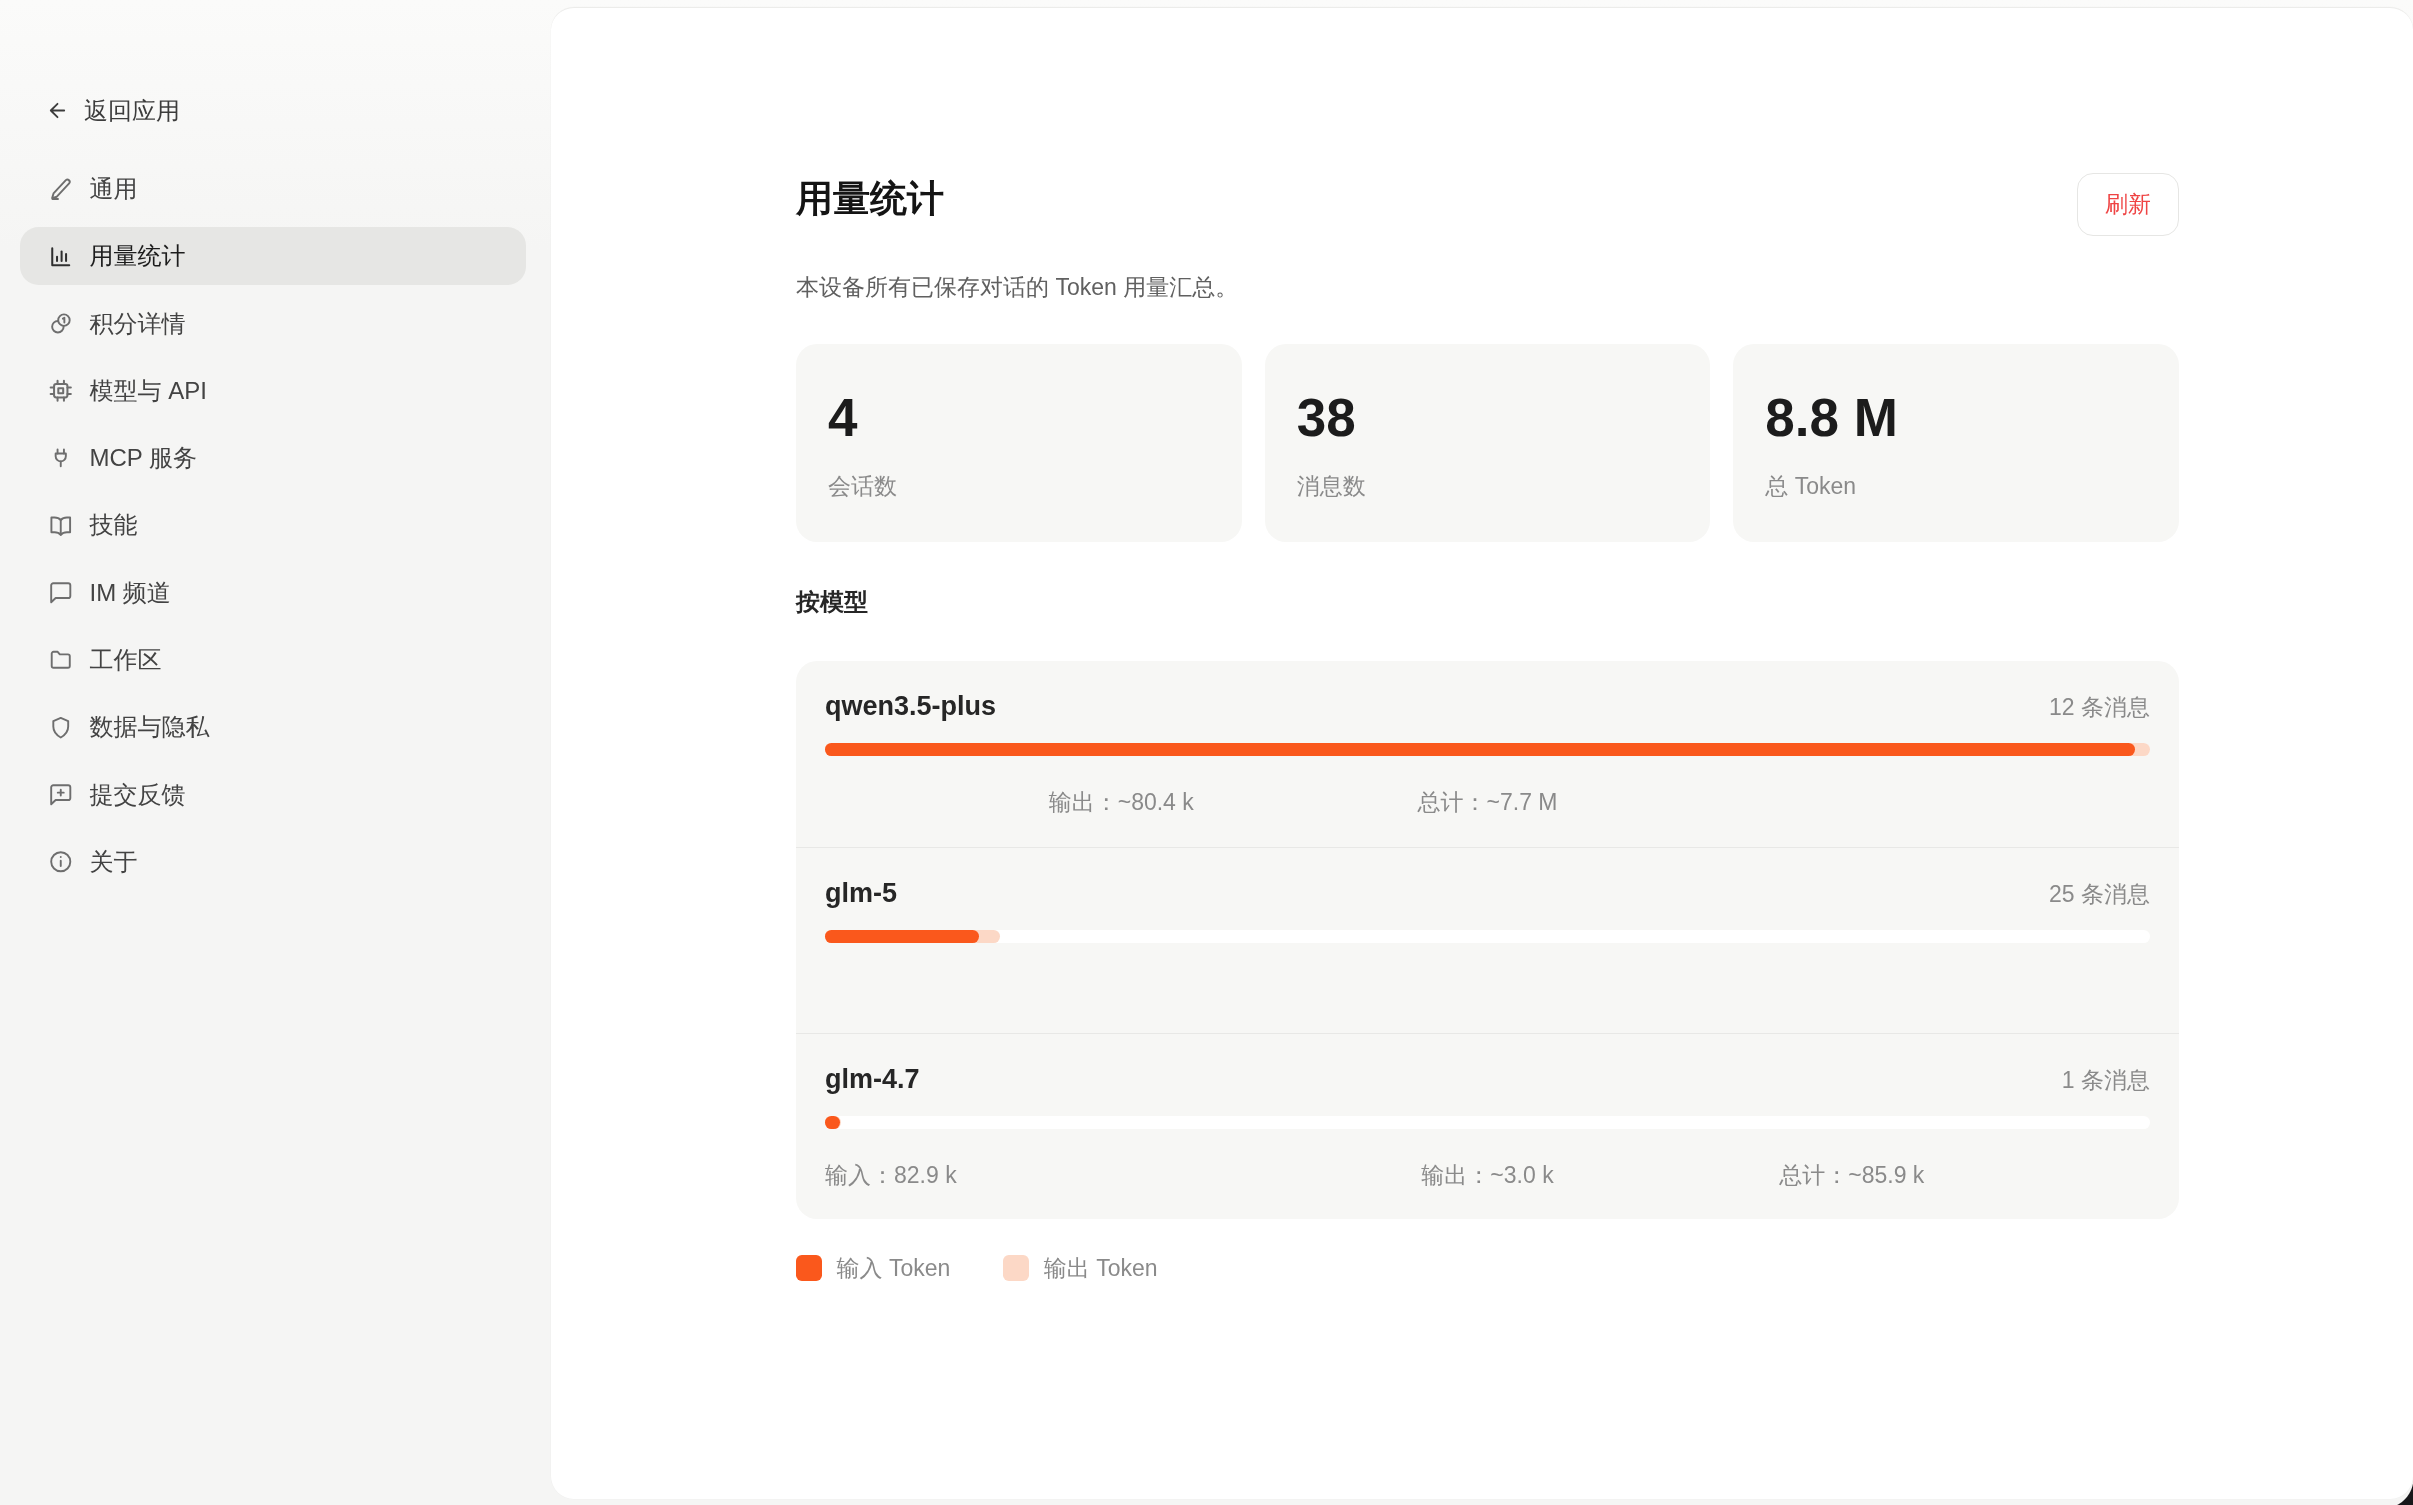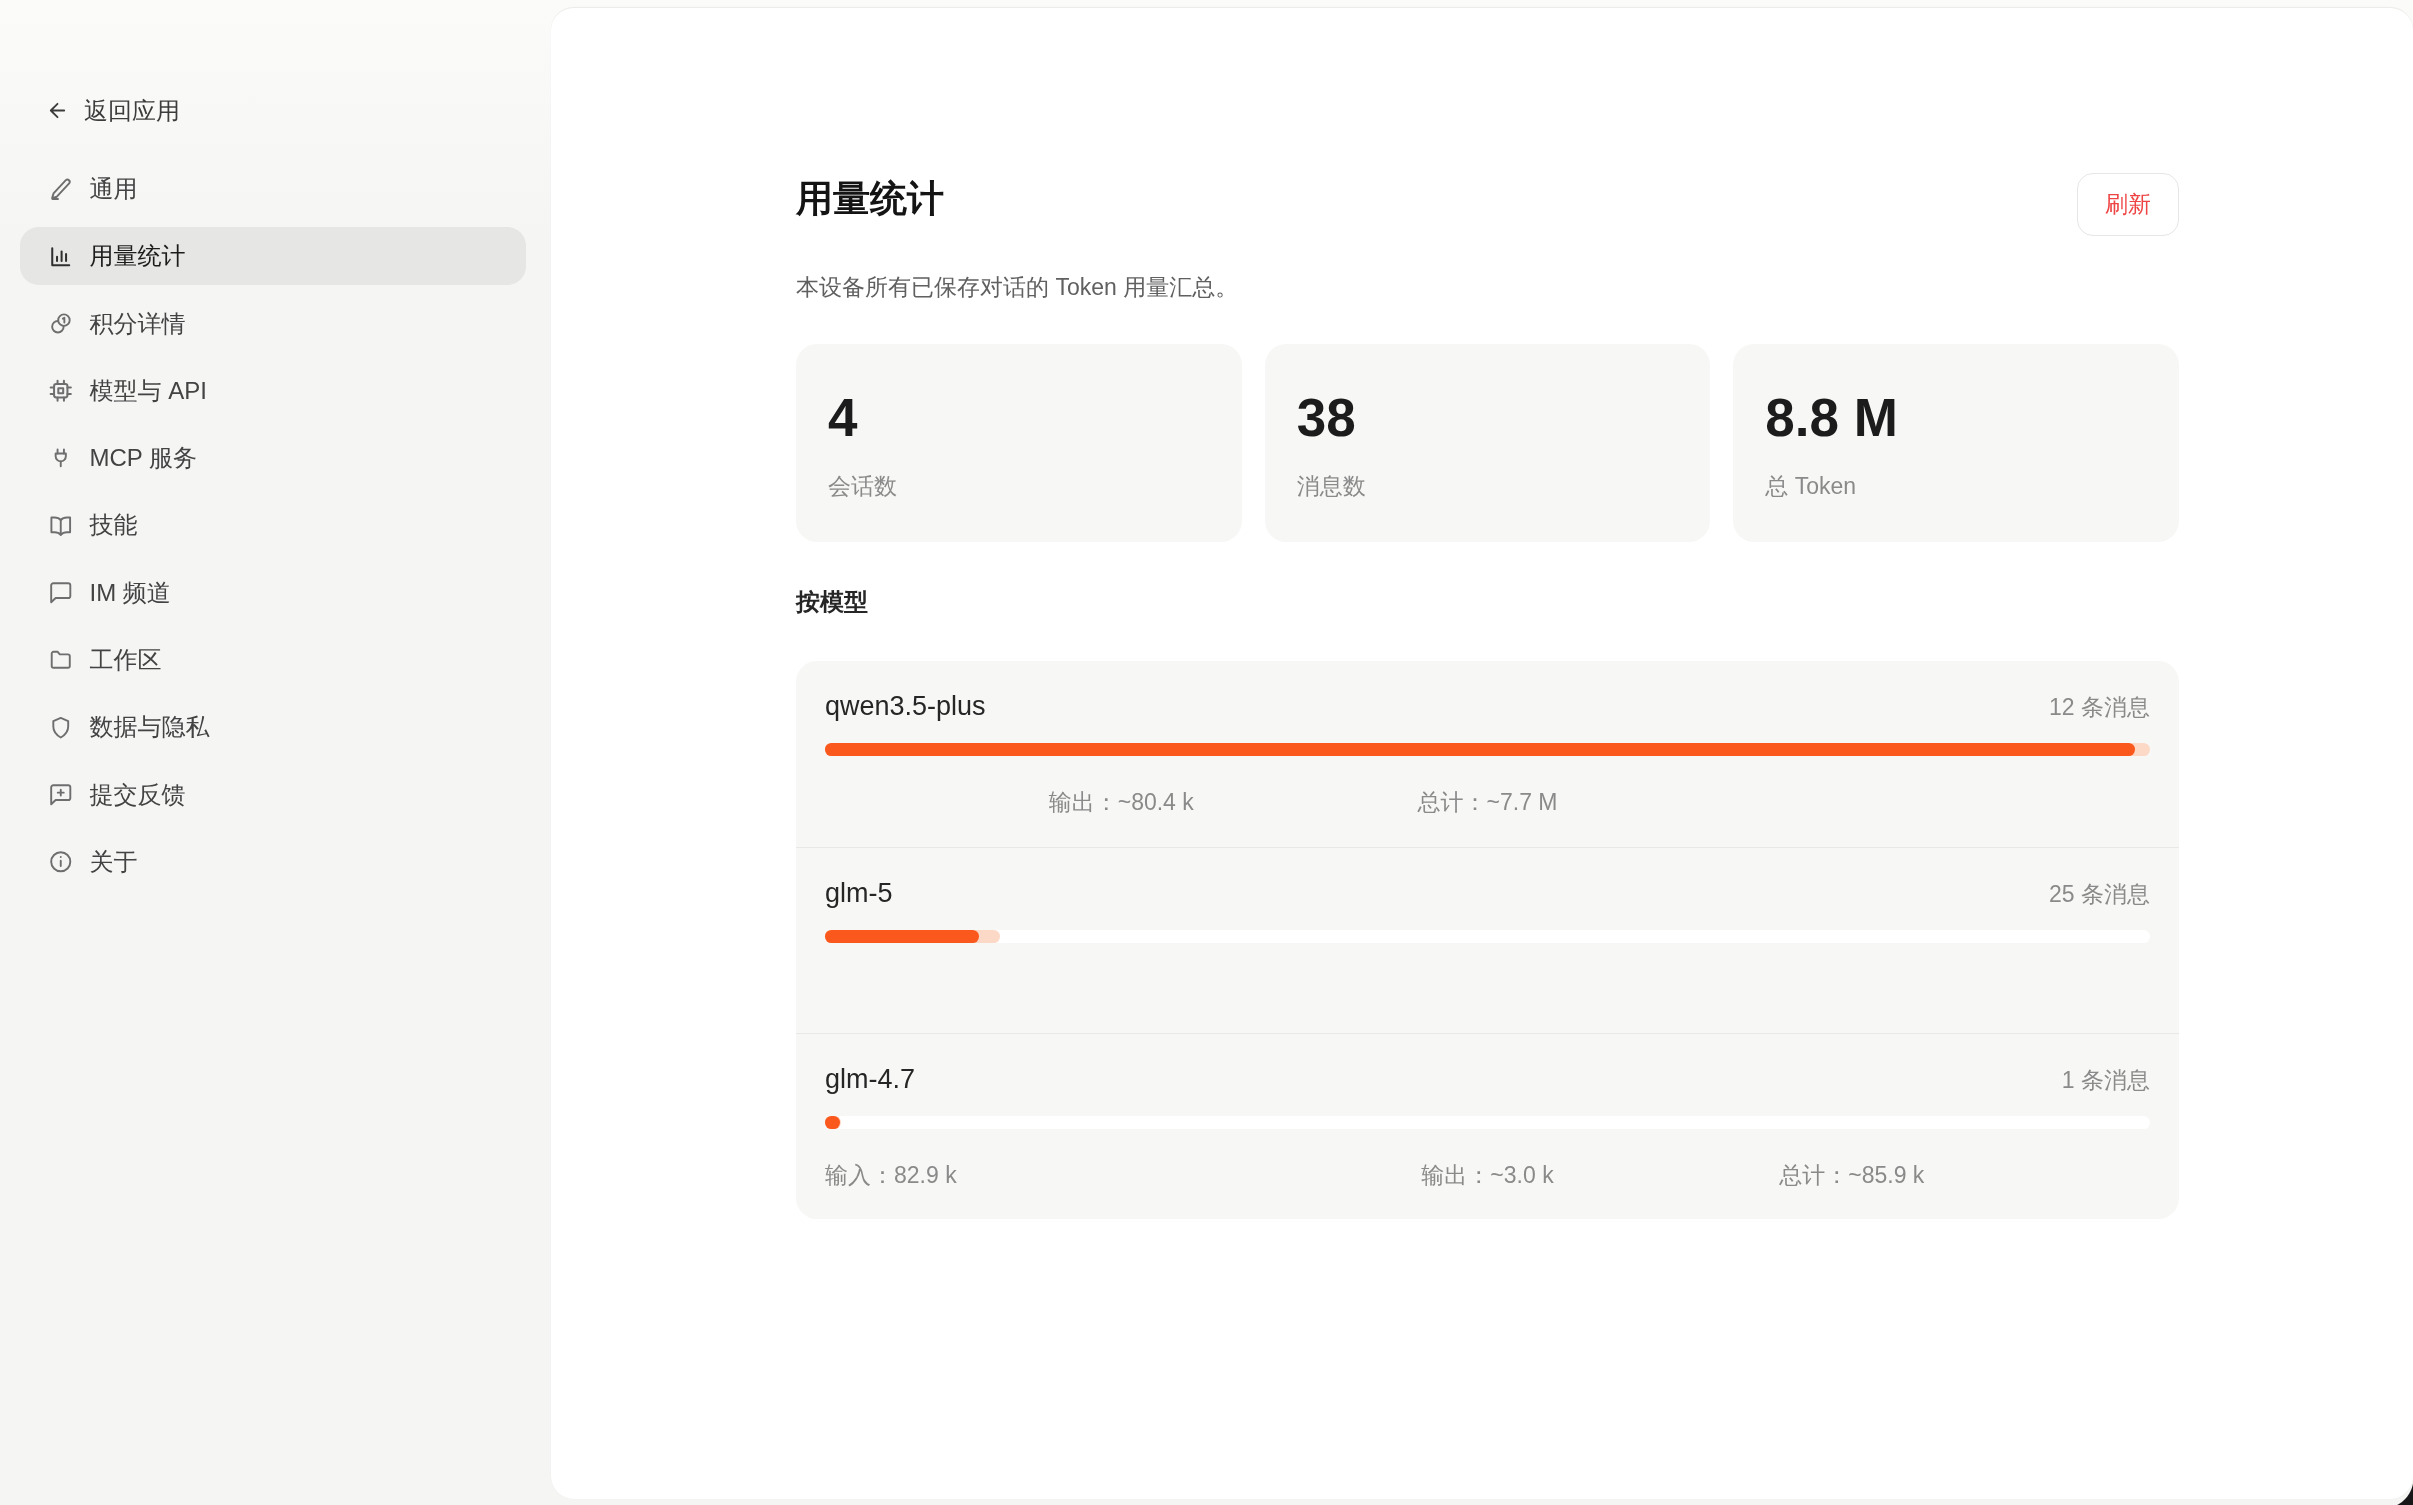--- a/index.html
+++ b/index.html
@@ -59,21 +59,21 @@
   }
   .stat-value { font-size: 53px; font-weight: 700; color: #1c1c1c; line-height: 1.05; }
   .stat-label { margin-top: 25.5px; font-size: 23px; color: #8a8a8a; }
 
   .section-heading { margin-top: 44px; font-size: 24px; font-weight: 700; color: #262626; }
 
   .model-card { margin-top: 43px; background: #f7f7f5; border-radius: 21px; overflow: hidden; }
   .model-row { padding: 29px 29px 0 29px; height: 186px; }
   .model-row + .model-row { border-top: 1.2px solid #e8e8e6; }
   .model-head { display: flex; align-items: baseline; justify-content: space-between; }
-  .model-name { font-size: 27px; font-weight: 400; color: #262626; line-height: 1.25; }
+  .model-name { font-size: 27px; font-weight: 700; color: #262626; line-height: 1.25; }
   .model-msgs { font-size: 23px; color: #8a8a8a; }
   .bar-track {
     position: relative; margin-top: 20px; height: 12.8px;
     background: #ffffff; border-radius: 6.4px;
   }
   .bar-seg { position: absolute; top: 0; bottom: 0; left: 0; border-radius: 6.4px; min-width: 14px; }
   .bar-total { background: var(--output-color); }
   .bar-input { background: var(--input-color); }
   .model-stats {
     display: grid; grid-template-columns: 1fr auto 1fr; margin-top: 32px;
@@ -318,17 +318,27 @@
         </div>
         <div class="model-stats">
           <span><span>输入：</span><span>82.9 k</span></span>
           <span class="center"><span>输出：</span><span>~3.0 k</span></span>
           <span class="right"><span>总计：</span><span>~85.9 k</span></span>
         </div>
       </div>
 
     </div>
 
+    <div class="legend">
+      <div class="legend-item">
+        <span class="swatch in"></span>
+        <span>输入 Token</span>
+      </div>
+      <div class="legend-item">
+        <span class="swatch out"></span>
+        <span>输出 Token</span>
+      </div>
+    </div>
   </div>
 </main>
 
 <div class="os-corner"></div>
 
 
 </body></html>

